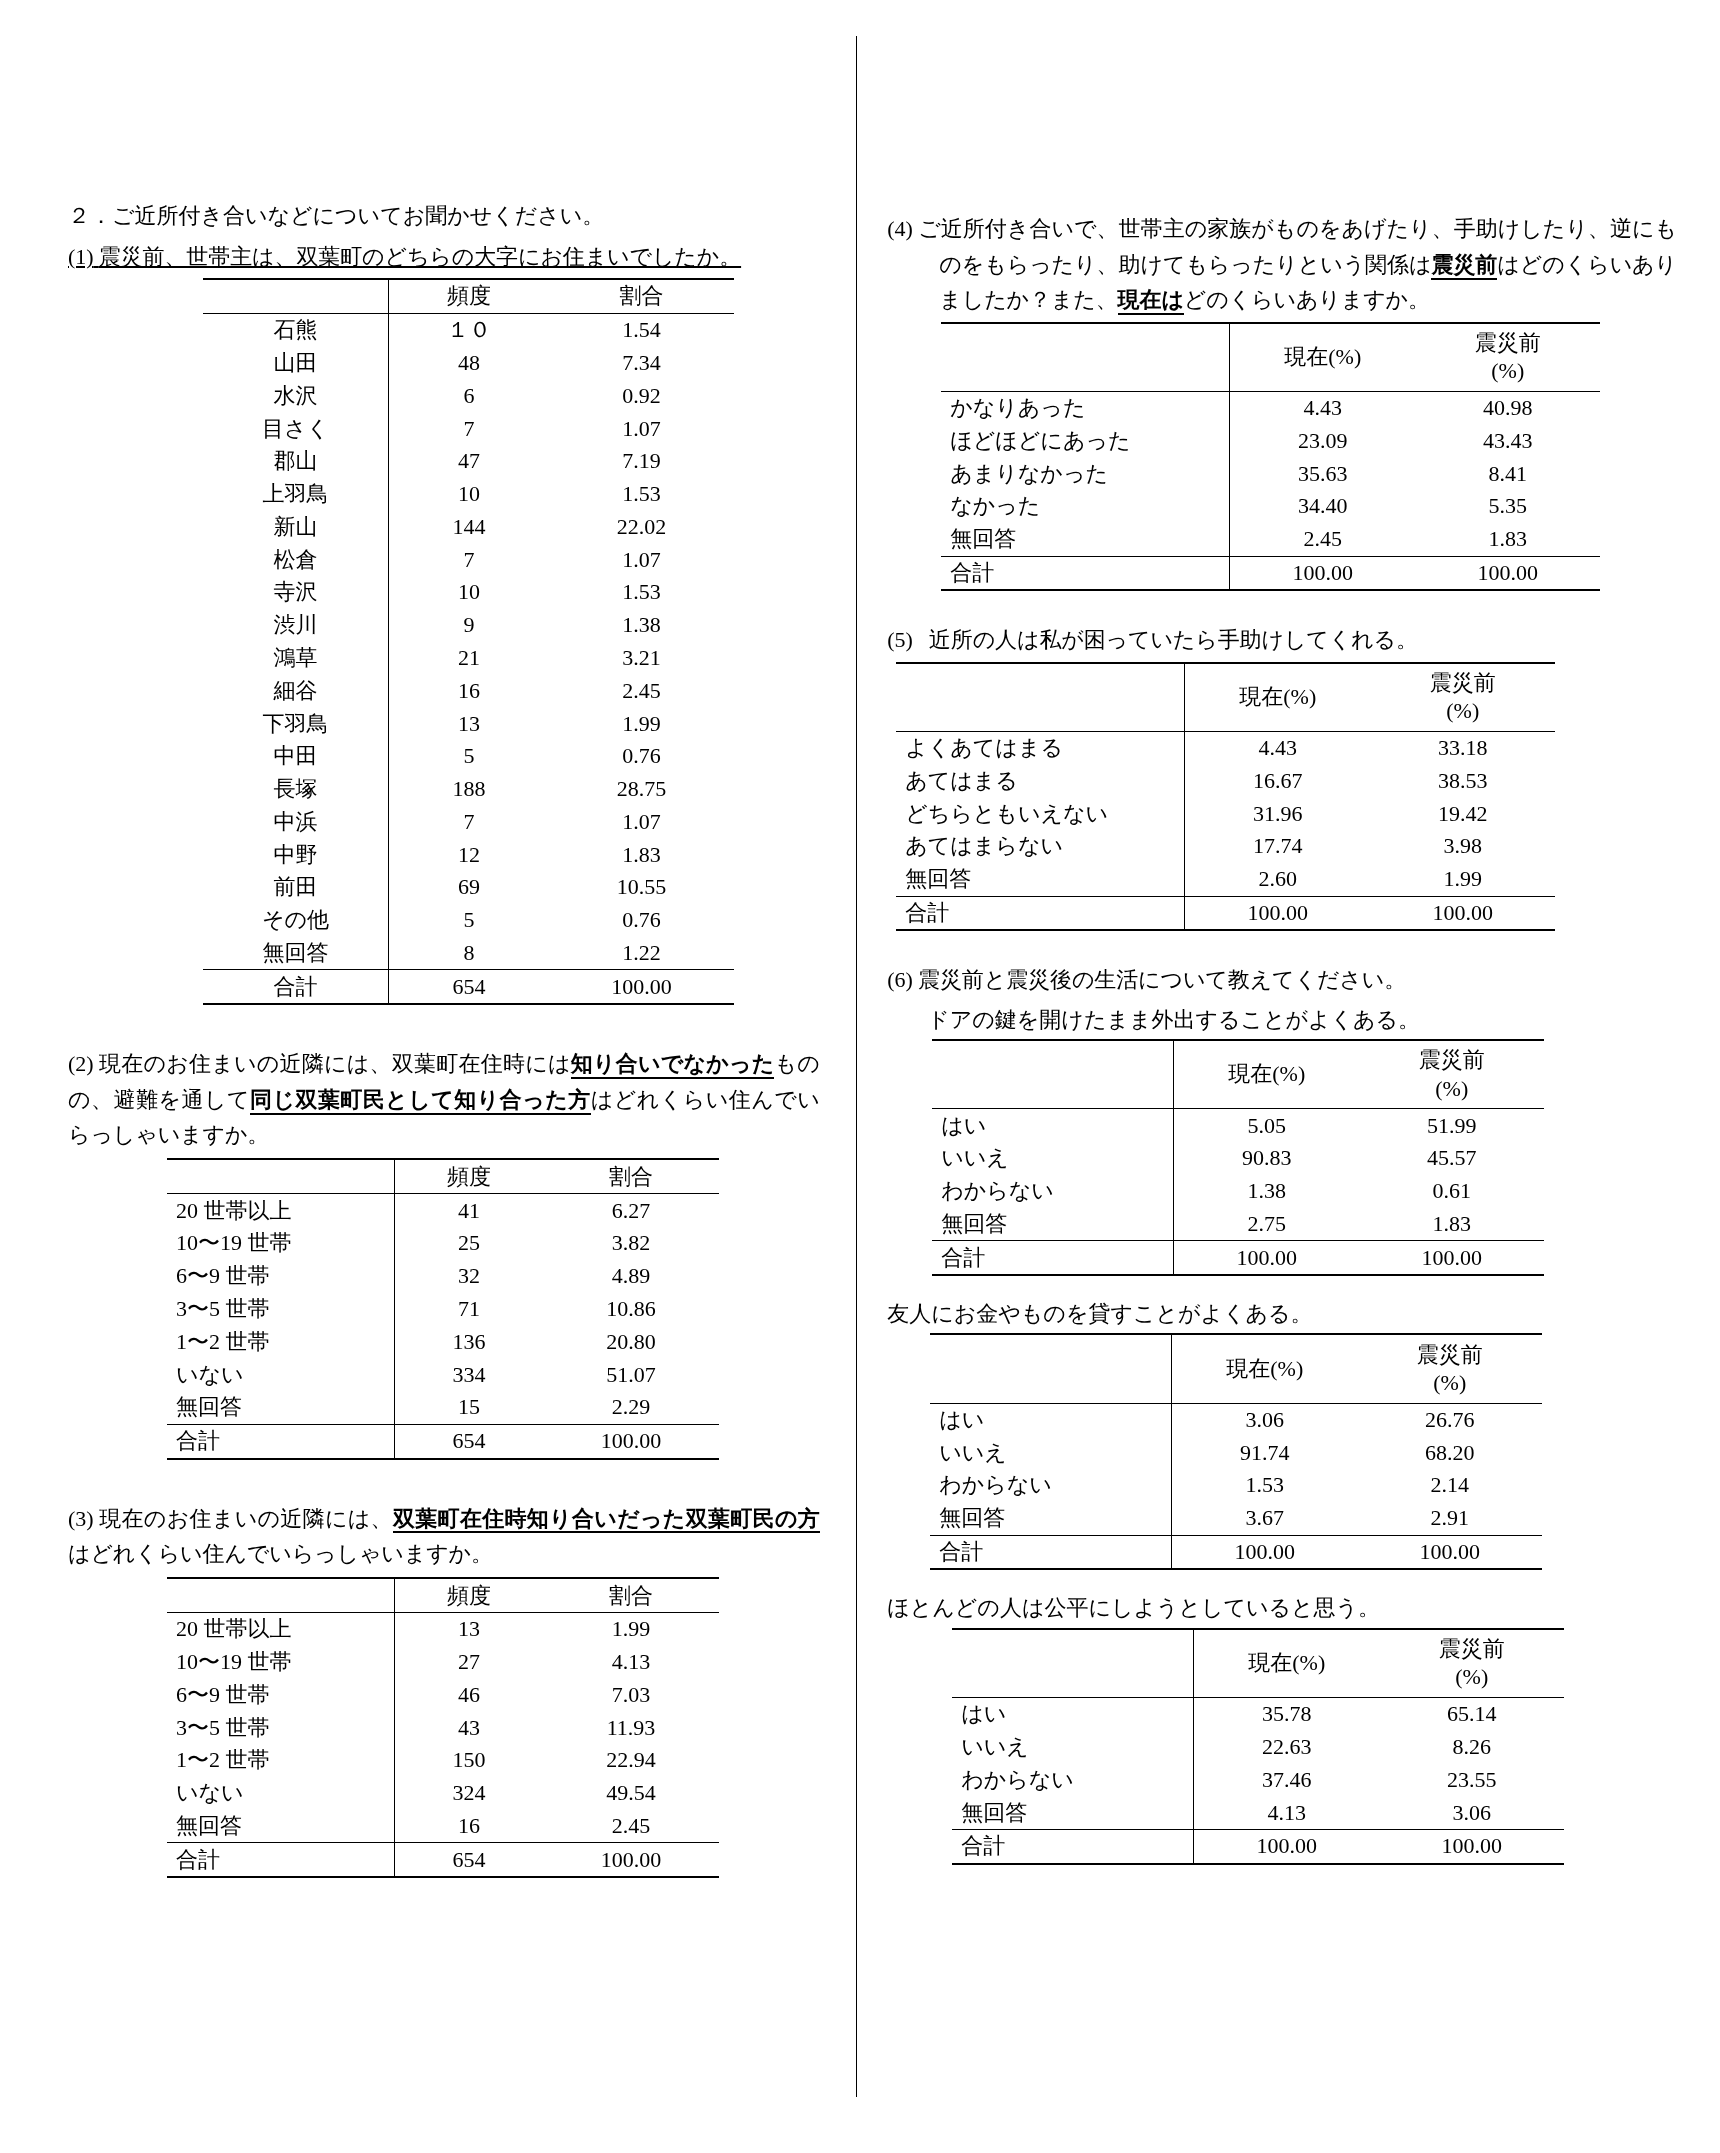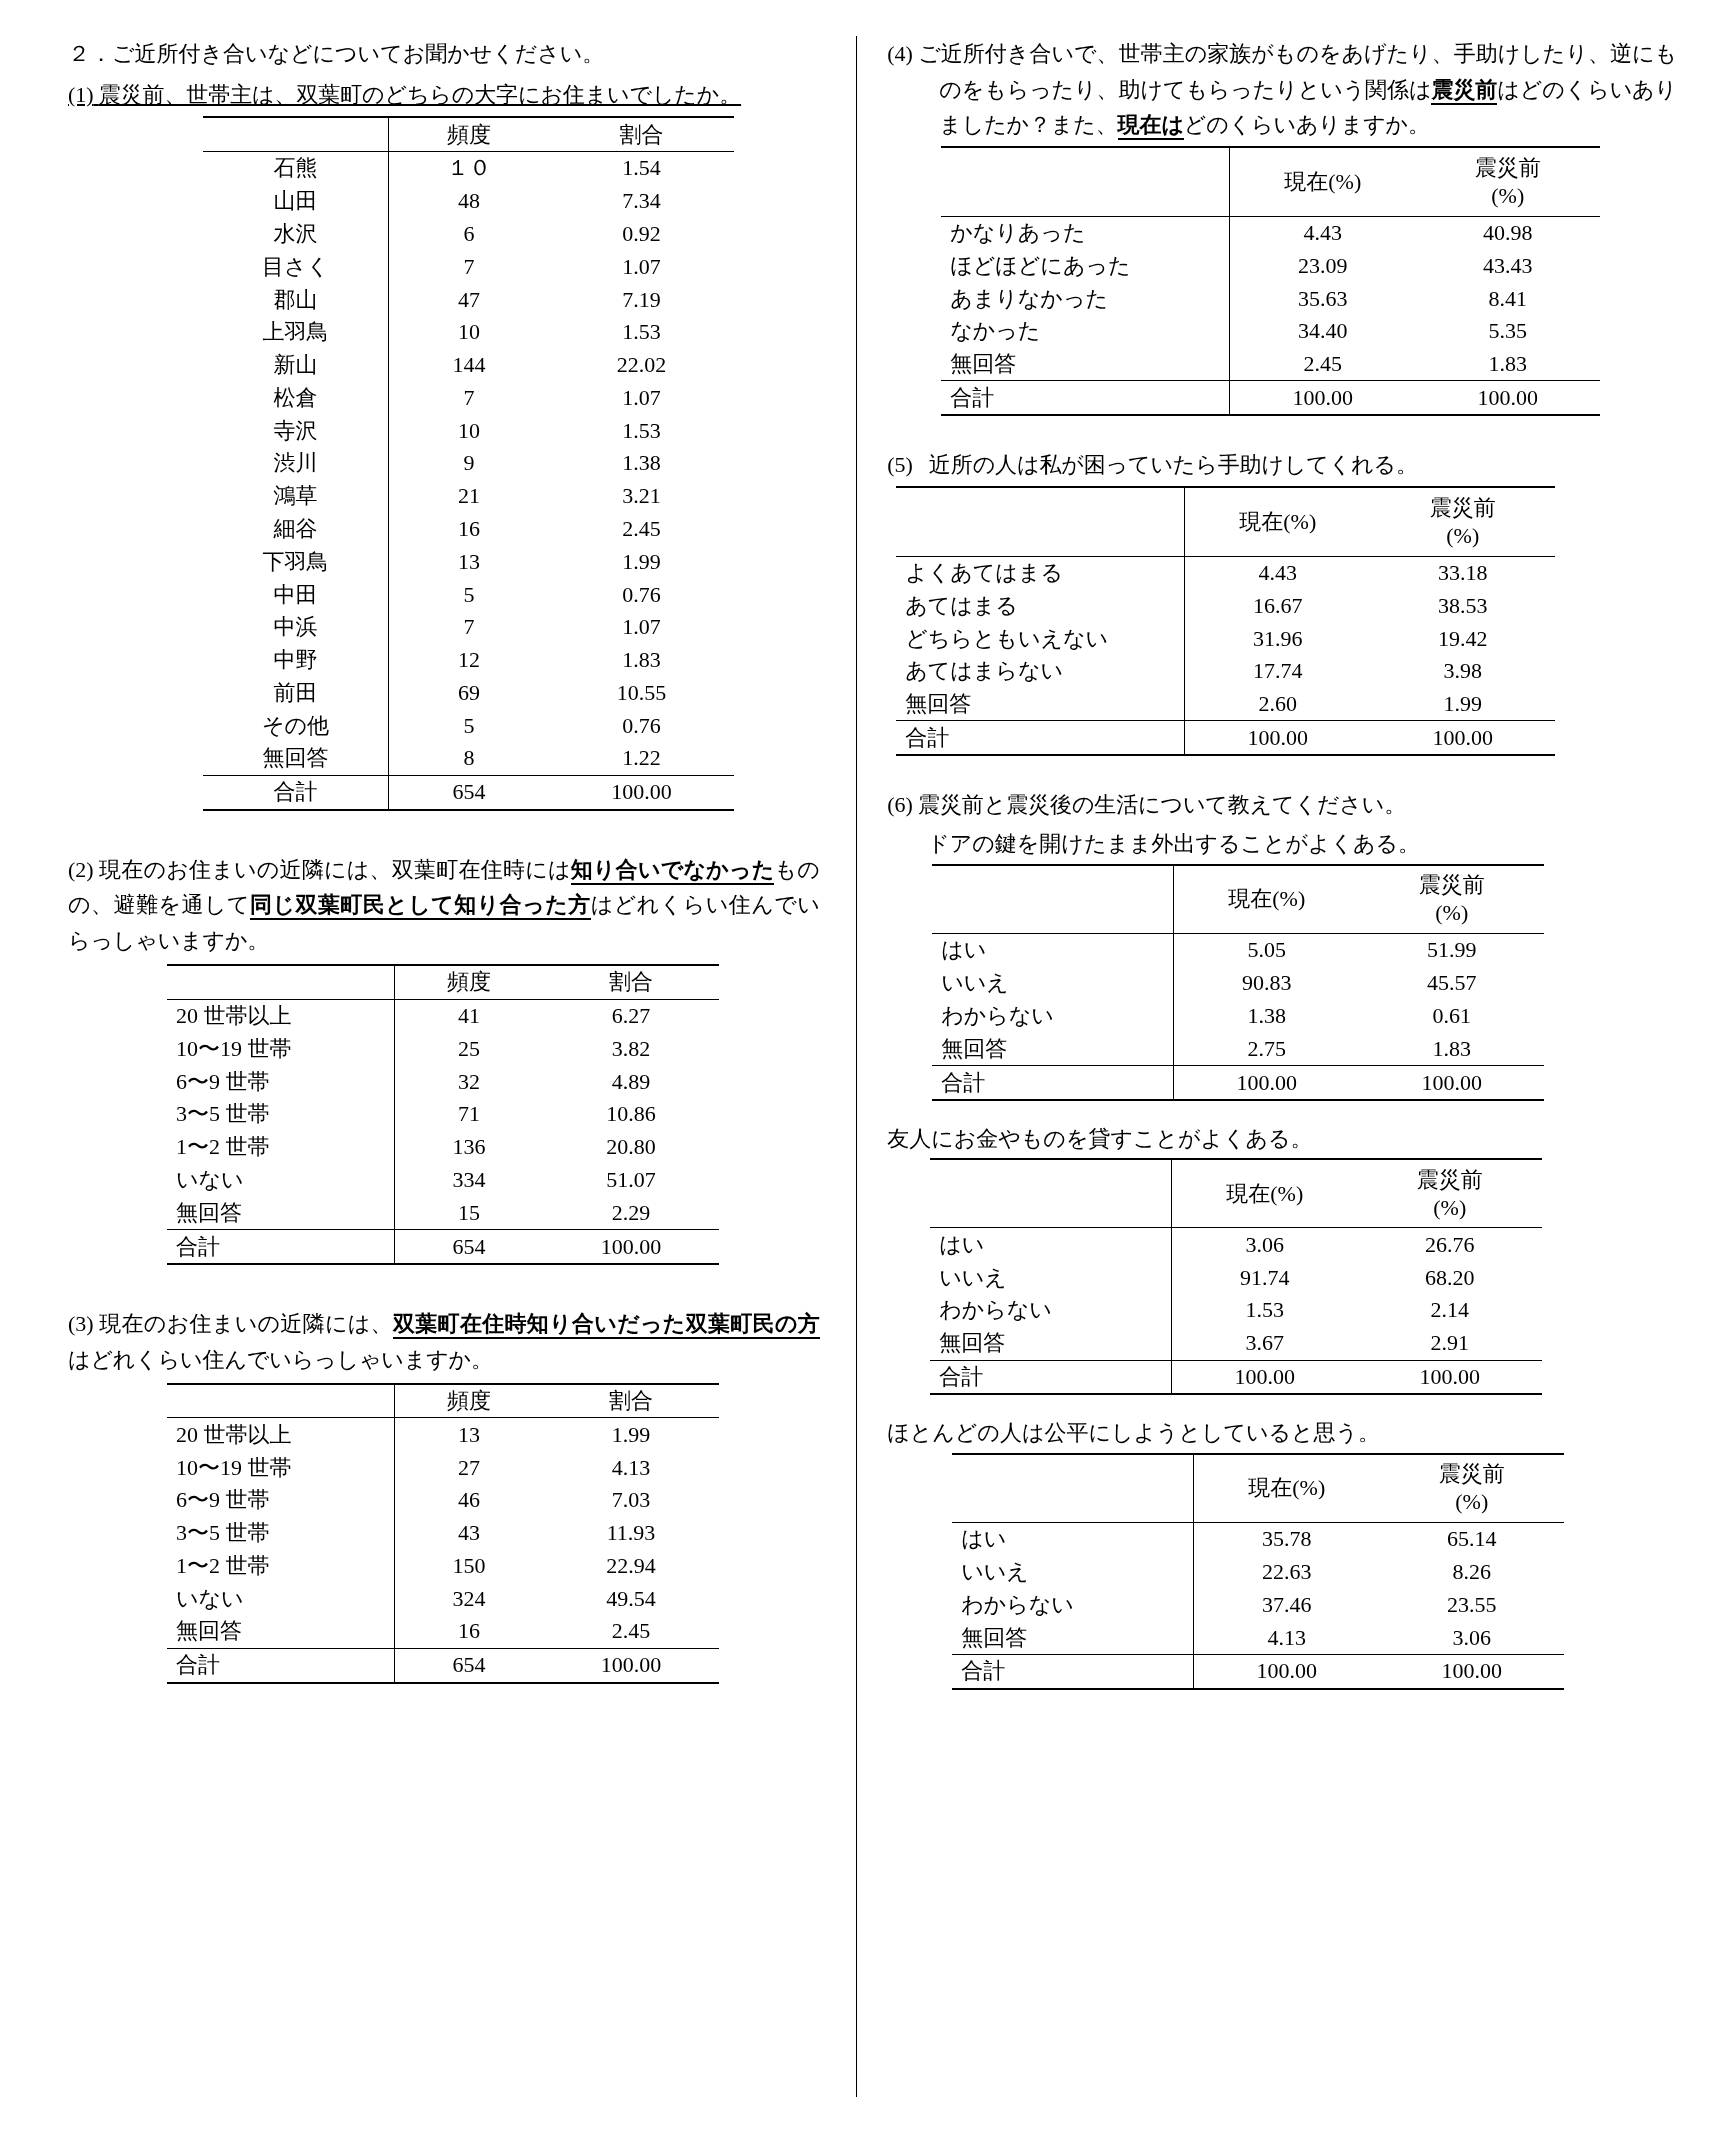--- a/index.html
+++ b/index.html
@@ -16,20 +16,21 @@
     overflow: hidden;
   }
   .page {
     position: relative;
     width: 1720px;
     height: 2040px;
     box-sizing: border-box;
     padding: 36px 43px 0 43px;
     display: flex;
     gap: 0;
+    align-items: center;
   }
   .col {
     box-sizing: border-box;
   }
   .col-left {
     width: 815px;
     padding-left: 25px;
     padding-right: 16px;
   }
   .col-divider {
@@ -245,20 +246,25 @@
               <td class="lbl-c">下羽鳥</td>
               <td class="num">13</td>
               <td class="num">1.99</td>
             </tr>
           <tr>
               <td class="lbl-c">中田</td>
               <td class="num">5</td>
               <td class="num">0.76</td>
             </tr>
           <tr>
+              <td class="lbl-c">長塚</td>
+              <td class="num">188</td>
+              <td class="num">28.75</td>
+            </tr>
+          <tr>
               <td class="lbl-c">中浜</td>
               <td class="num">7</td>
               <td class="num">1.07</td>
             </tr>
           <tr>
               <td class="lbl-c">中野</td>
               <td class="num">12</td>
               <td class="num">1.83</td>
             </tr>
           <tr>

